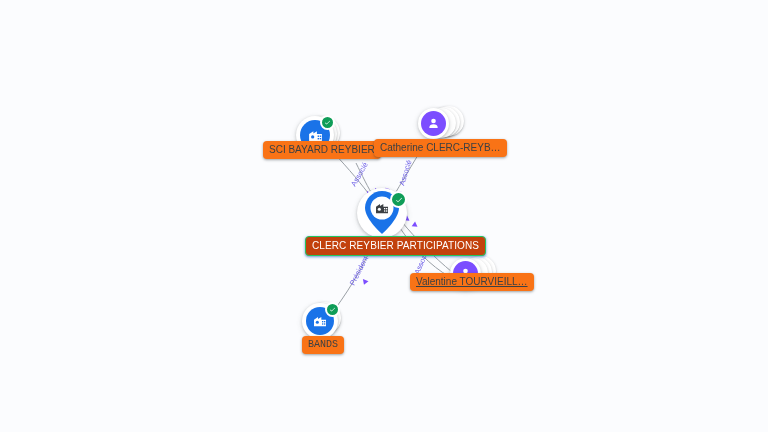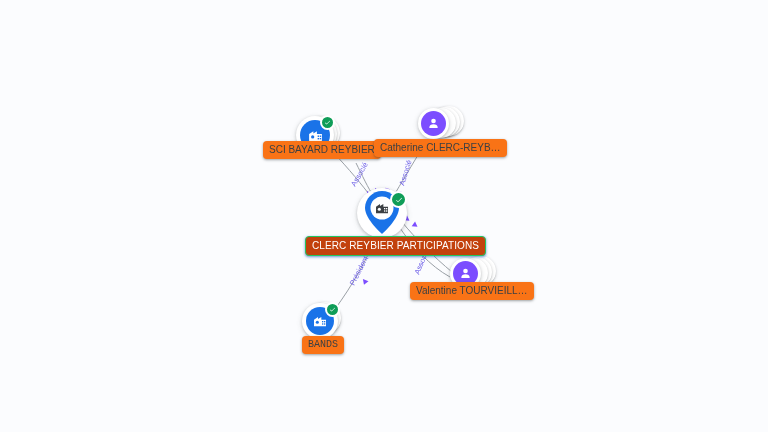--- a/index.html
+++ b/index.html
@@ -138,21 +138,21 @@
     <div class="stack" style="left:16px;top:3px;width:30px;height:30px;"></div>
     <div class="stack" style="left:12px;top:4px;width:30px;height:30px;"></div>
     <div class="halo" style="left:4px;top:4px;width:31px;height:31px;"></div>
     <div class="disc person" style="left:7px;top:7px;width:25px;height:25px;">
       <svg width="15" height="15" viewBox="0 0 24 24">
         <circle cx="12" cy="8" r="3.7" fill="#ffffff"></circle>
         <path fill="#ffffff" d="M12 13.2c-4 0-6.6 2.1-6.6 4.2V19h13.2v-1.6c0-2.1-2.6-4.2-6.6-4.2z"></path>
       </svg>
     </div>
   </div>
-  <div class="node-label" style="left:410px;top:282px;">Valentine TOURVIEILL…</div>
+  <div class="node-label" style="left:410px;top:273px;text-decoration:underline;">Valentine TOURVIEILL…</div>
 
   <div class="node" style="left:300px;top:300px;width:46px;height:46px;">
     <div class="stack" style="left:9px;top:2px;width:32px;height:32px;"></div>
     <div class="halo" style="left:2px;top:3px;width:36px;height:36px;"></div>
     <div class="disc company" style="left:6px;top:7px;width:28px;height:28px;">
       <svg width="16" height="16" viewBox="0 0 24 24">
         <path fill="#ffffff" d="M3 20V10l6-4v3l5-3v4h7v10H3z"></path>
         <rect x="15" y="12" width="2" height="2" fill="#1a73e8"></rect>
         <rect x="18" y="12" width="2" height="2" fill="#1a73e8"></rect>
         <rect x="15" y="15.5" width="2" height="2" fill="#1a73e8"></rect>

